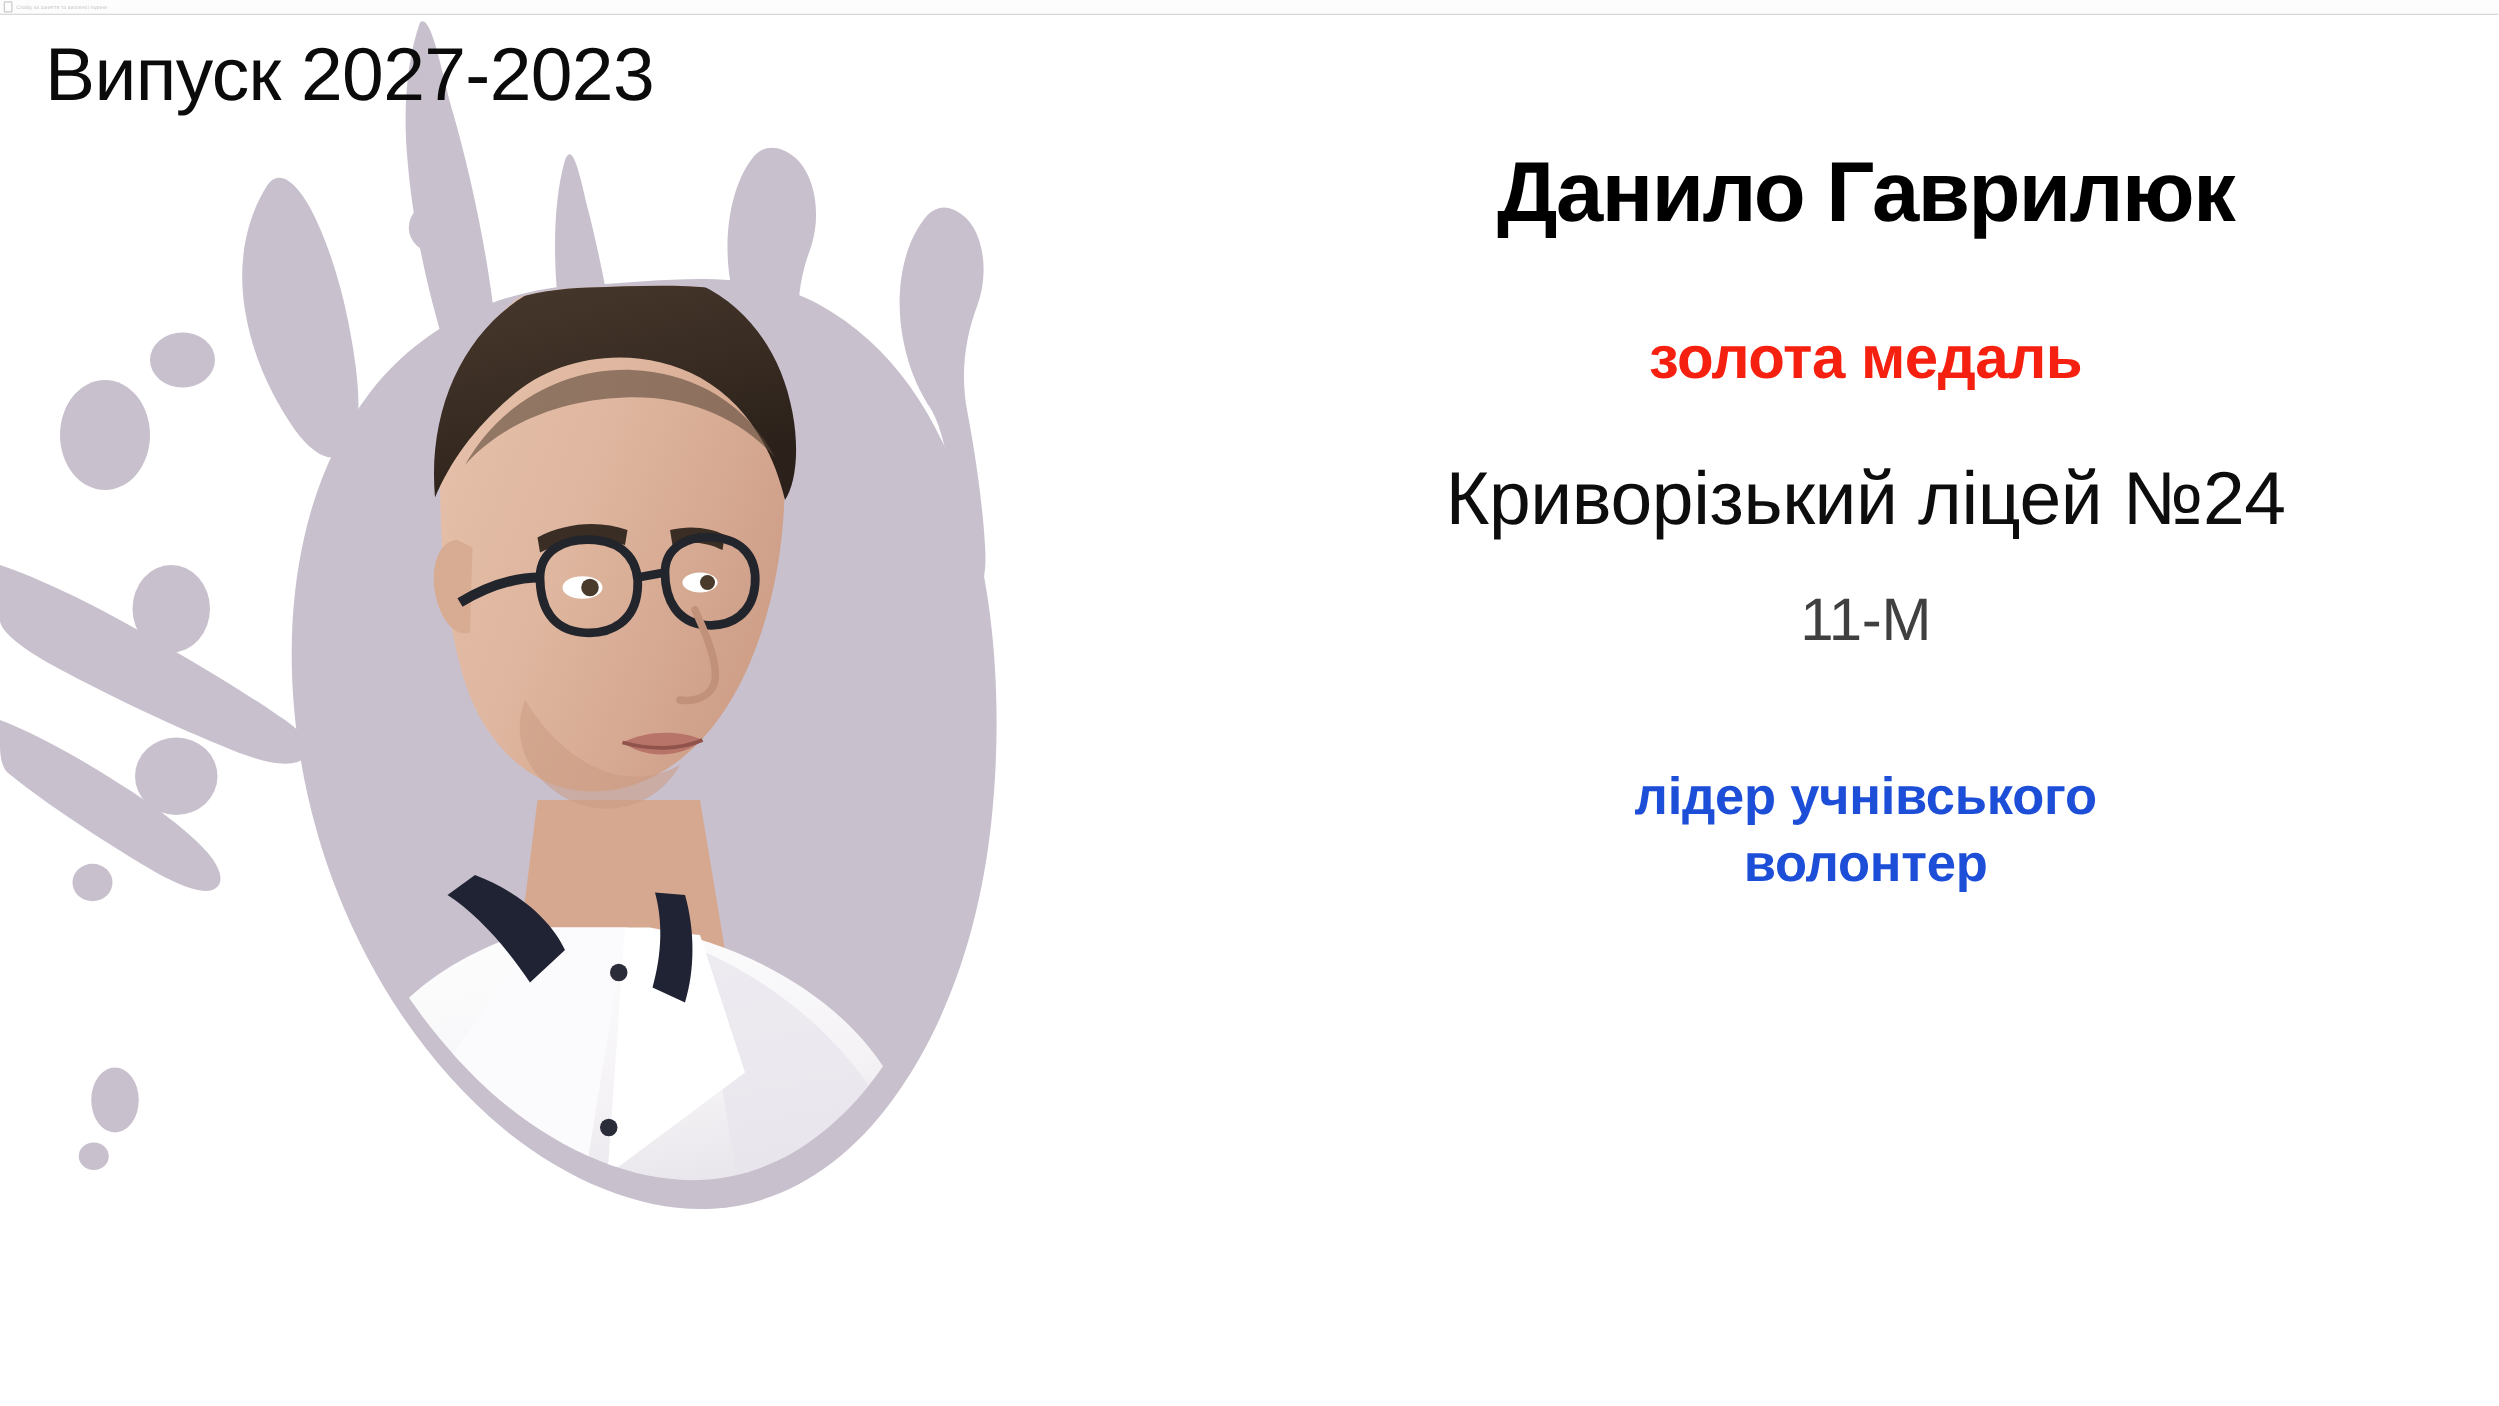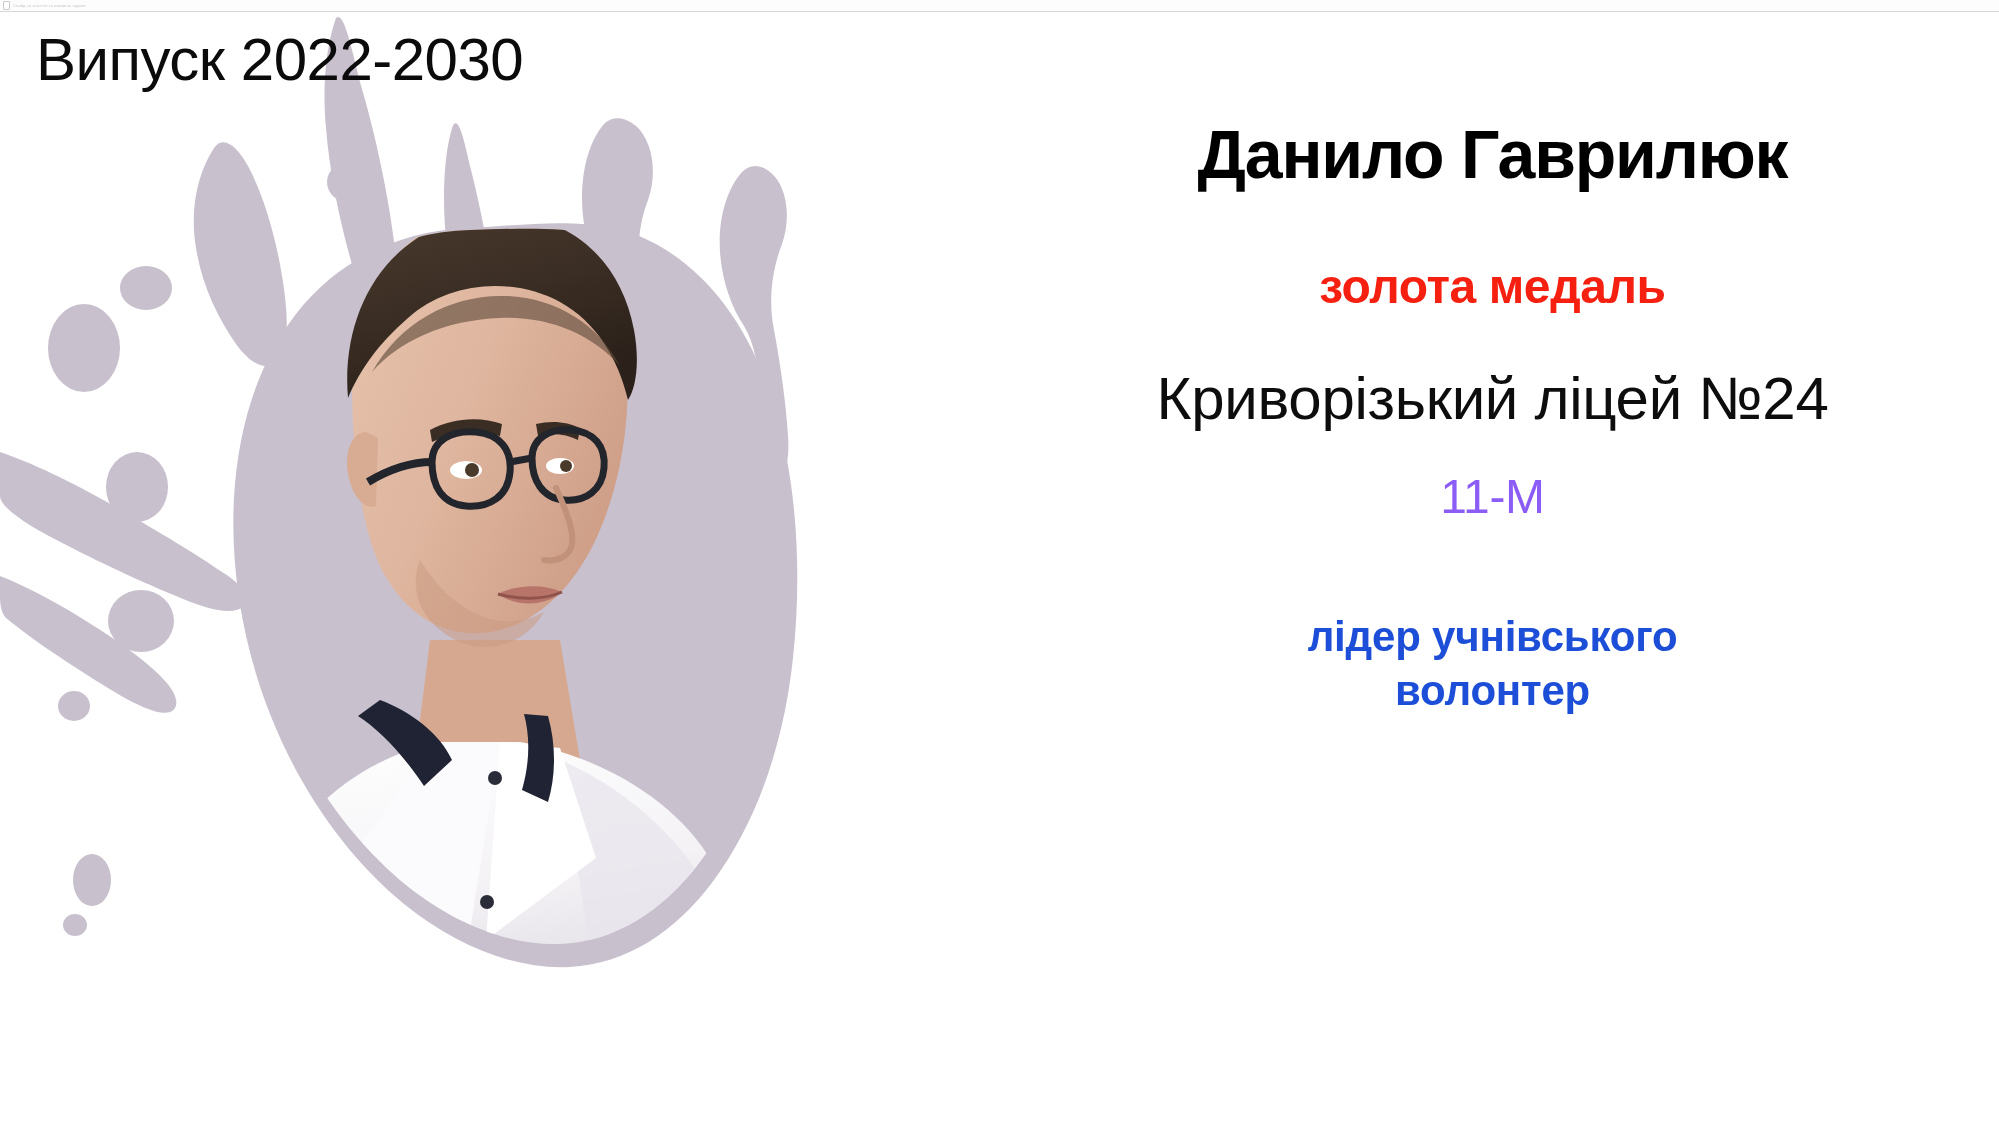--- a/index.html
+++ b/index.html
@@ -114,21 +114,21 @@
     font-weight: 300;
     color: #0d0d0d;
     letter-spacing: -0.3px;
   }
 
   #grade {
     margin-top: 36px;
     font-size: 48px;
     line-height: 1.15;
     font-weight: 300;
-    color: #8b5cf6;
+    color: #404040;
     letter-spacing: -0.3px;
   }
 
   #role {
     margin-top: 86px;
     font-size: 42px;
     line-height: 1.28;
     font-weight: 700;
     color: #1d4ed8;
     letter-spacing: -0.2px;
@@ -356,21 +356,21 @@
         </g>
 
         <path d="M 556 488 C 566 510 574 530 572 544 C 570 556 558 562 544 560" fill="none" stroke="#c2917a" stroke-width="6" stroke-linecap="round"></path>
 
         <path d="M 498 594 C 518 584 544 584 562 592 C 546 606 518 608 498 594 Z" fill="#b9746a"></path>
         <path d="M 498 594 C 520 600 544 600 562 592" fill="none" stroke="#8f534c" stroke-width="3"></path>
       </g>
     </svg>
   </div>
 
-  <div id="eyebrow">Випуск 2022-2030</div>
+  <div id="eyebrow">Випуск 2027-2023</div>
 
   <div id="info">
 
     <div id="name">Данило Гаврилюк</div>
 
     <div id="award">золота медаль</div>
 
     <div id="school">Криворізький ліцей №24</div>
 
     <div id="grade">11-М</div>

